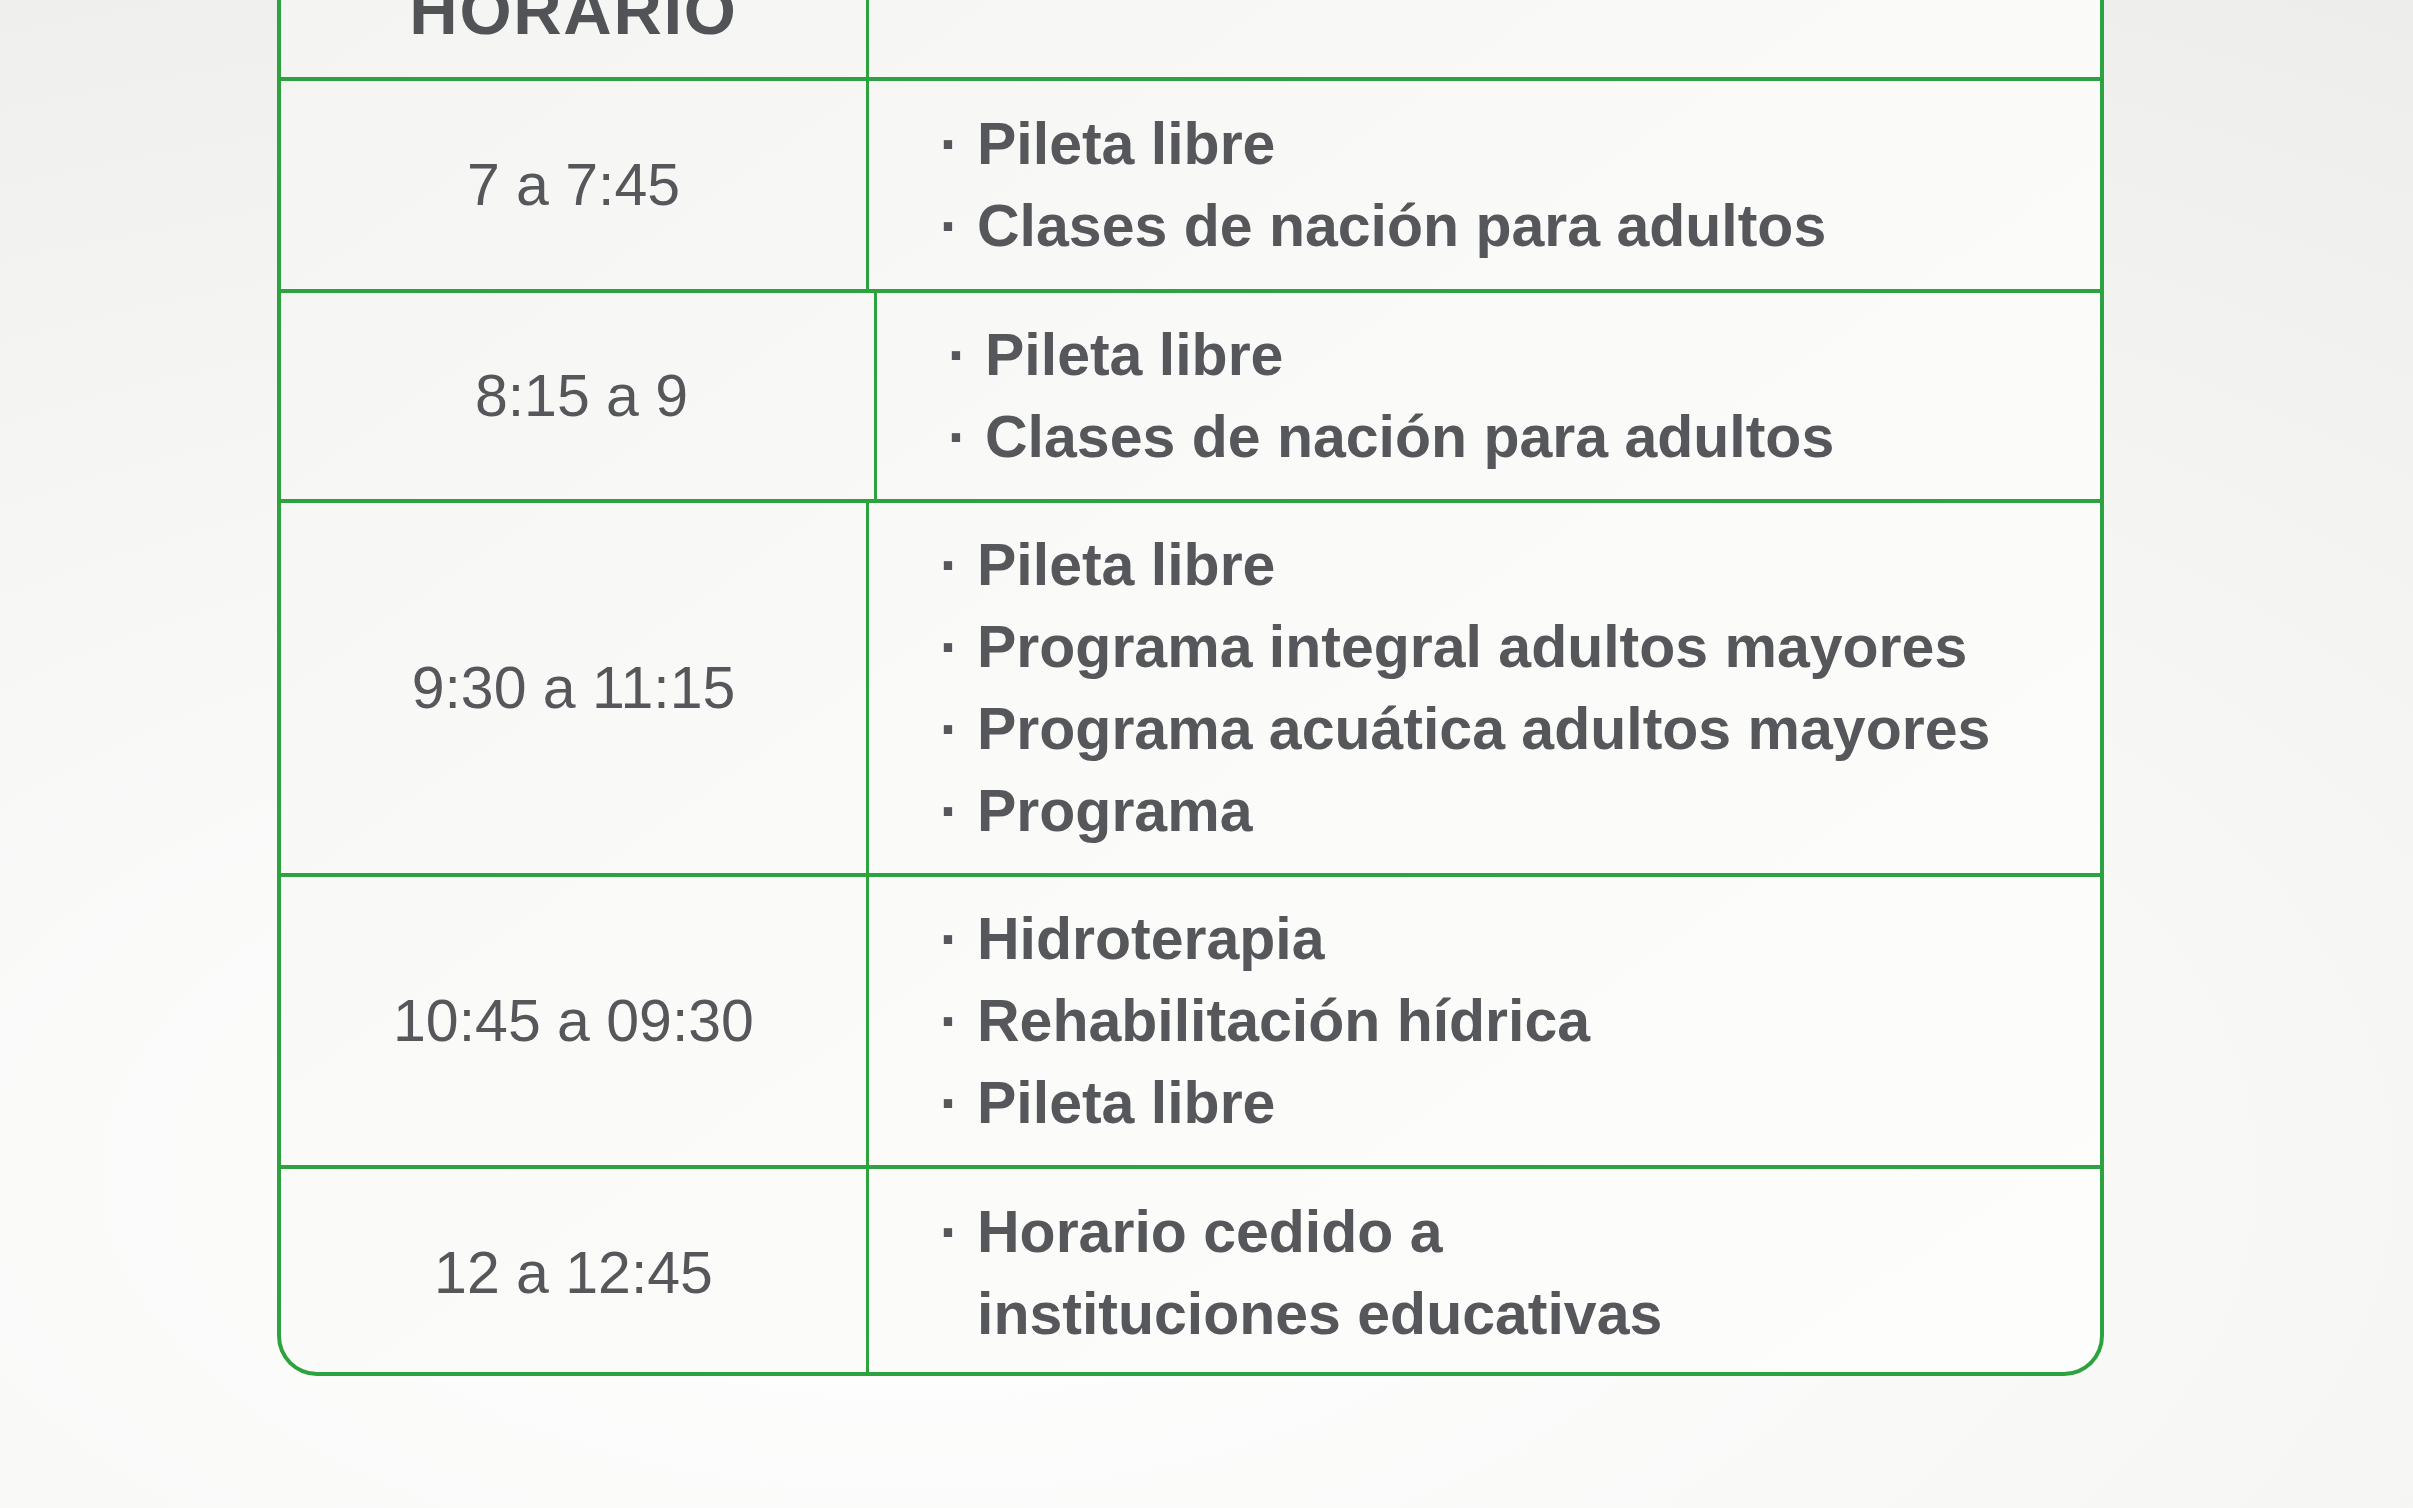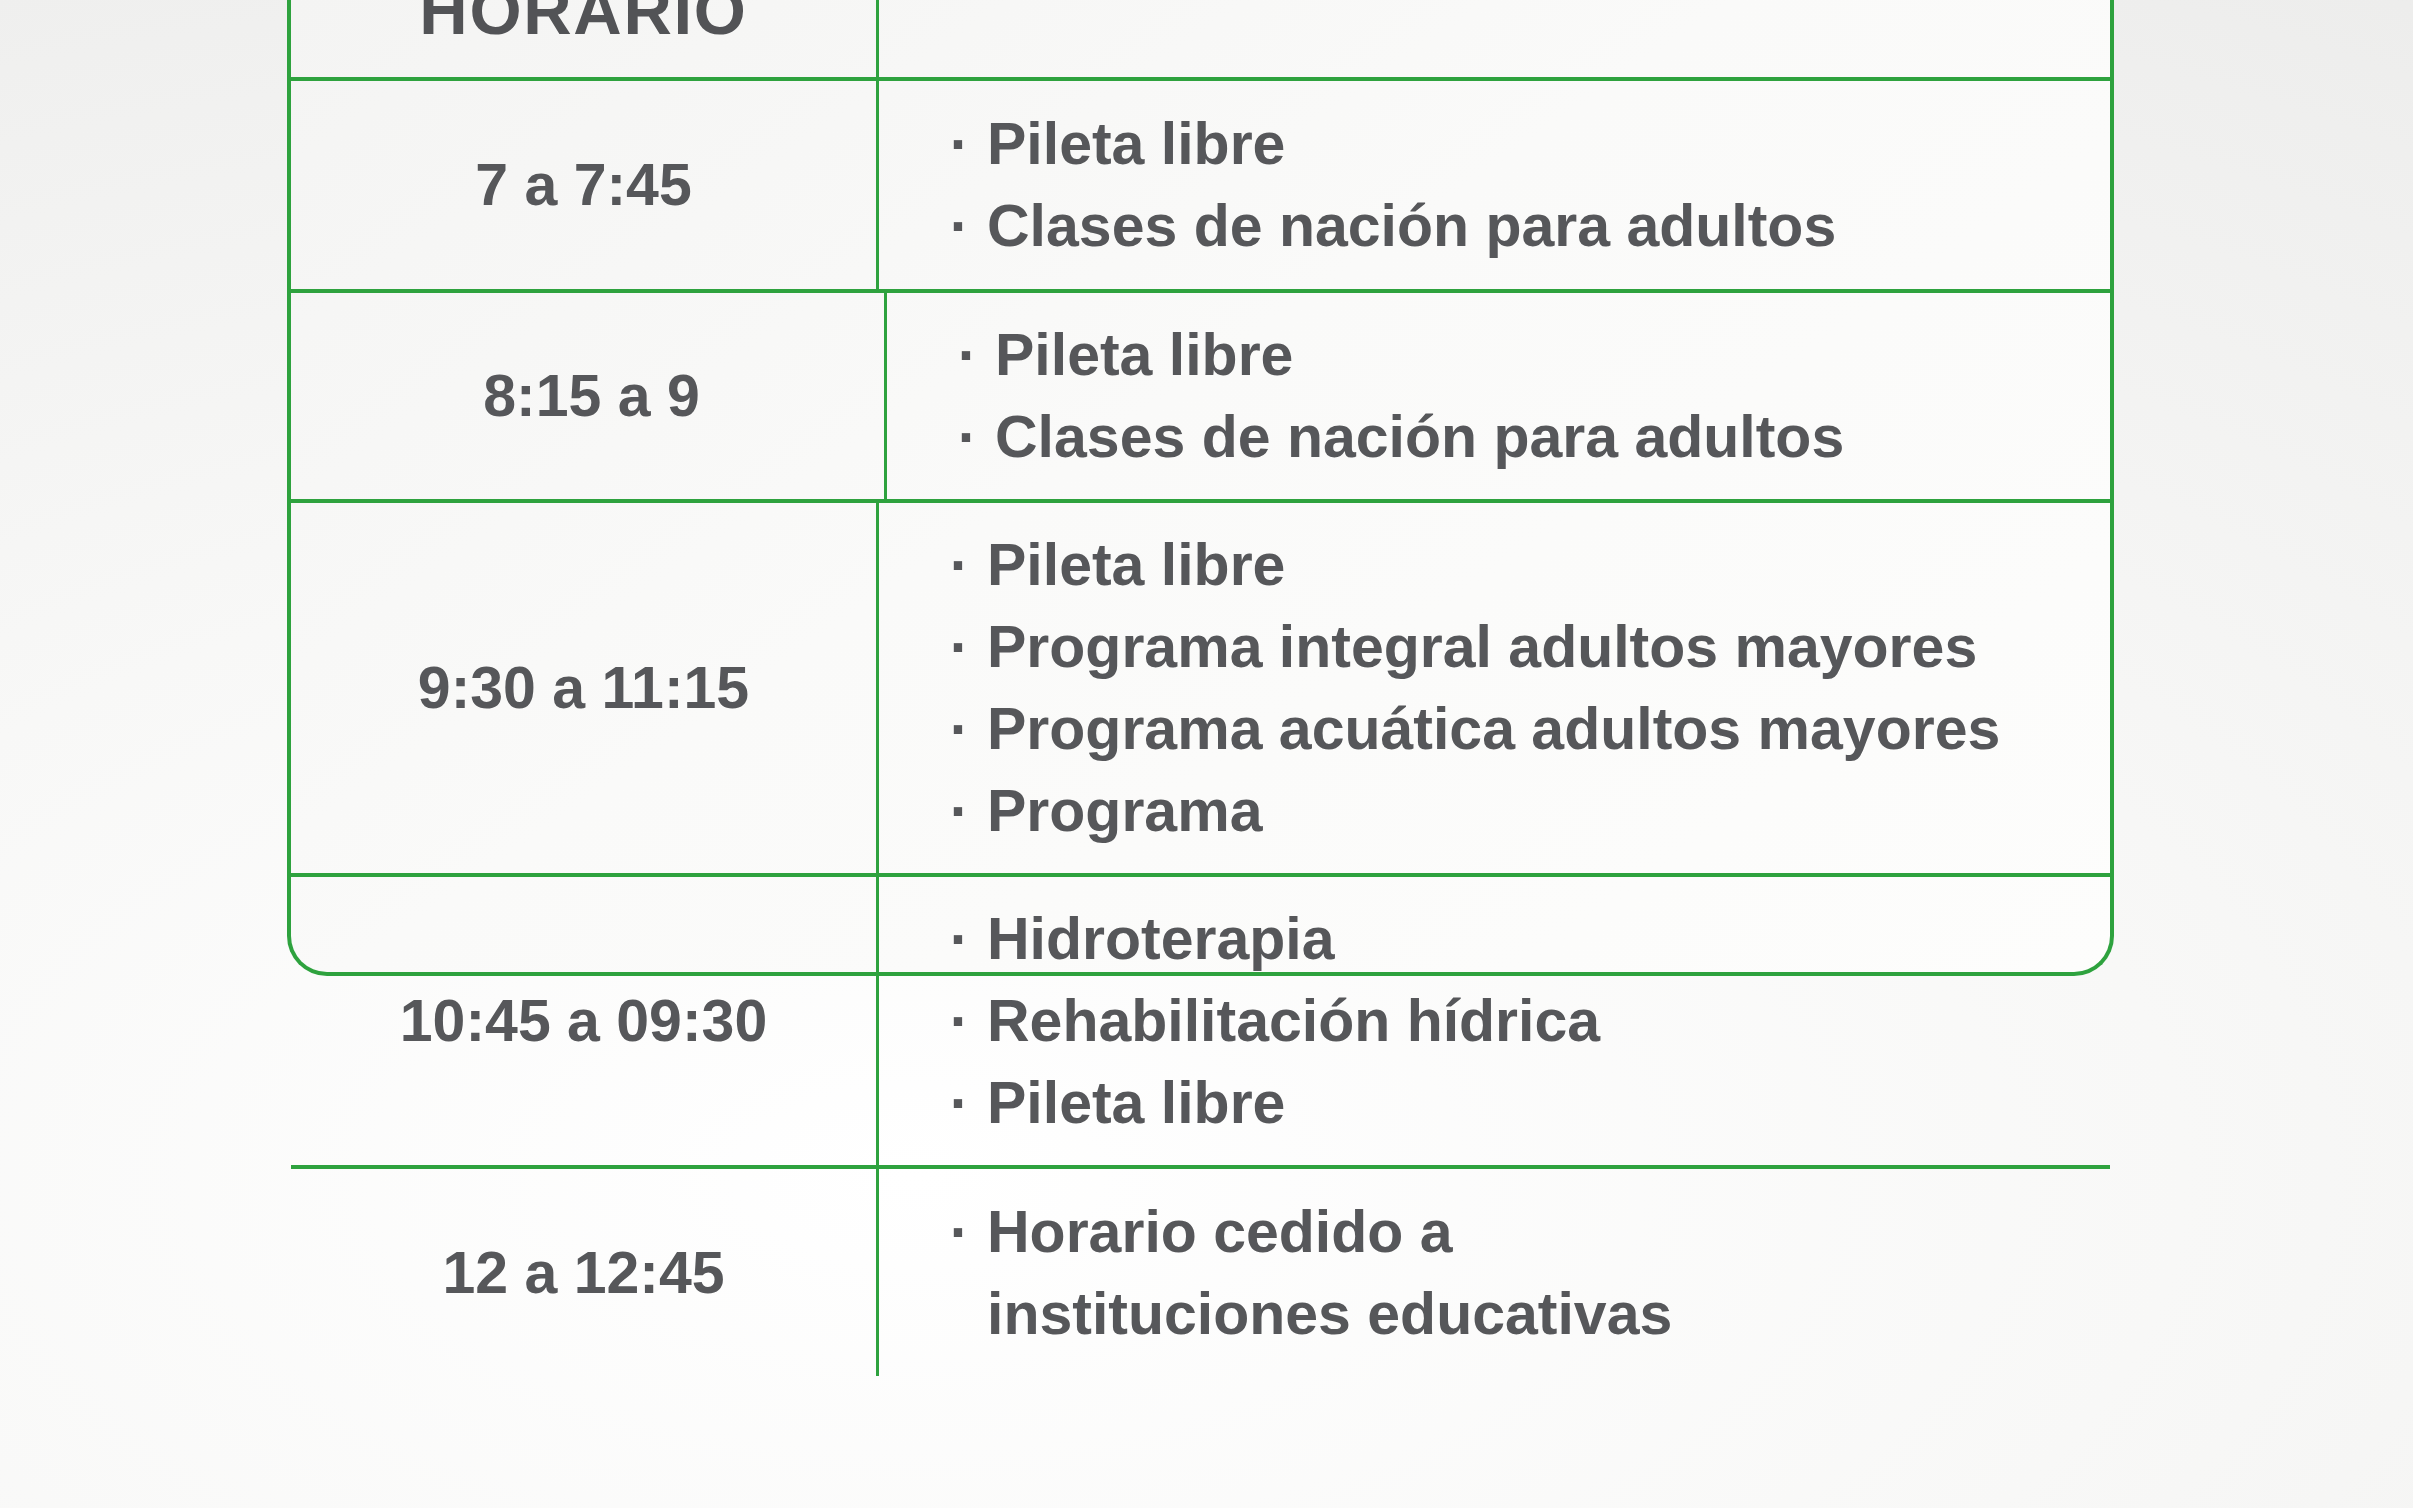--- a/index.html
+++ b/index.html
@@ -5,22 +5,22 @@
   * { margin:0; padding:0; box-sizing:border-box; }
   html,body { width:2413px; height:1508px; }
   body {
     position:relative;
     overflow:hidden;
     font-family:"Liberation Sans","DejaVu Sans",sans-serif;
     background:radial-gradient(150% 120% at 38% 78%, #ffffff 0%, #f8f8f7 35%, #efefee 70%, #e6e6e5 100%);
   }
   .schedule-table {
     position:absolute;
-    left:287px; top:0;
-    width:1827px; height:976px;
+    left:277px; top:0;
+    width:1827px; height:1376px;
     border-left:4.2px solid #2ea23e;
     border-right:4.2px solid #2ea23e;
     border-bottom:4.2px solid #2ea23e;
     border-radius:0 0 40px 40px;
     background:linear-gradient(145deg, #f4f4f3 0%, #fafaf9 45%, #fdfdfc 100%);
     display:flex;
     flex-direction:column;
     color:#56575a;
   }
   .row { display:flex; flex:none; }
@@ -44,21 +44,21 @@
     position:relative;
   }
   .header-label {
     position:absolute; left:0; right:0; top:-22.6px;
     text-align:center;
     font-size:67px; line-height:67px; font-weight:bold;
     letter-spacing:1.7px;
     color:#525356;
   }
   .time-label {
-    font-size:59px; font-weight:bold; letter-spacing:0;
+    font-size:59px; font-weight:normal; letter-spacing:0;
     line-height:82px; text-align:center;
   }
   .item {
     position:relative;
     padding-left:39px;
     font-size:59px; font-weight:bold;
     line-height:82px;
   }
   .bullet { position:absolute; left:1.7px; top:0; }
   .item-text { white-space:pre-line; }

